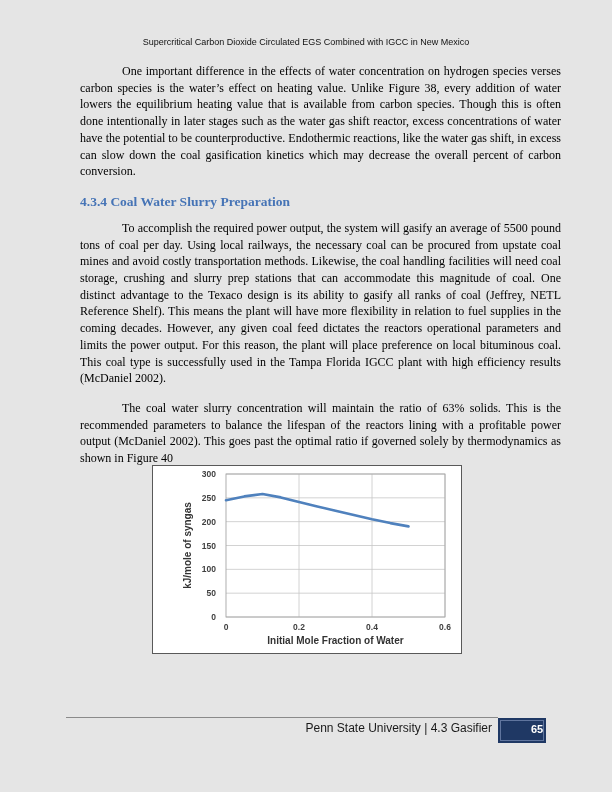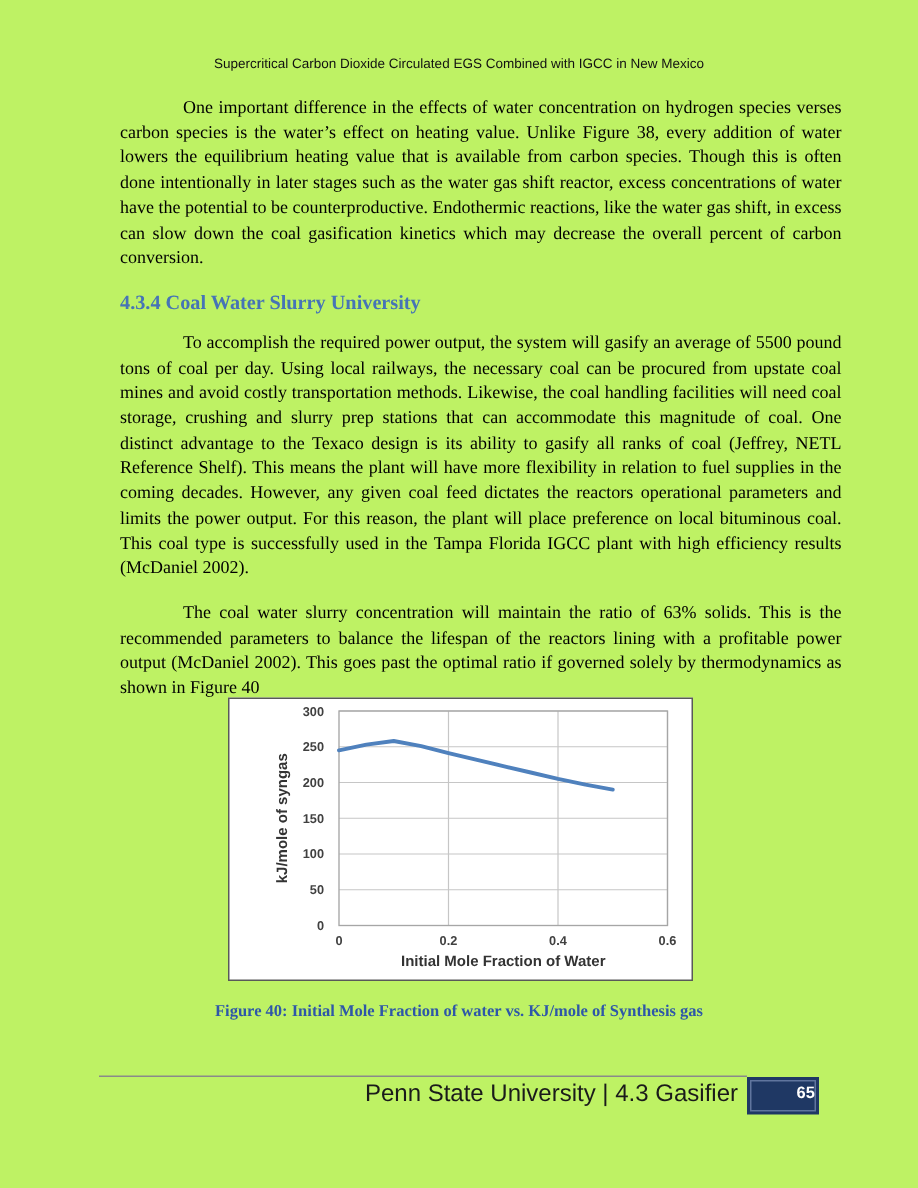--- a/index.html
+++ b/index.html
@@ -1,17 +1,17 @@
 <!DOCTYPE html>
 <html style="--heading-blue: #4674B6; --caption-blue: #2E57A8; --footer-navy: #1F3864; --line-blue: #4F81BD; --gridline-gray: #C6C6C6; --figure-border-gray: #595959;"><head>
 <meta charset="utf-8">
 <style>
   html,body{margin:0;padding:0;background:#ffffff;}
   .page{
-    position:relative;width:612px;height:792px;background:#bef264;
+    position:relative;width:612px;height:792px;background:#e5e5e5;
     font-family:"Liberation Serif",serif;color:#000;overflow:hidden;
   }
   .header{
     position:absolute;top:37px;left:0;right:0;text-align:center;
     font-family:"Liberation Sans",sans-serif;font-size:9px;color:#111;
   }
   .content{
     position:absolute;top:63px;left:80px;width:481px;
     font-size:12px;line-height:16.7px;text-align:justify;
   }
@@ -30,21 +30,21 @@
     position:absolute;top:668px;left:0;right:0;text-align:center;
     font-size:11px;font-weight:bold;color:var(--caption-blue,#2E57A8);
     font-family:"Liberation Serif",serif;
   }
   .footer-rule{
     position:absolute;left:66px;top:717px;width:432px;height:0;
     border-top:1px solid #8a8a8a;
   }
   .footer-text{
     position:absolute;top:721px;left:66px;width:426px;text-align:right;
-    font-family:"Liberation Sans",sans-serif;font-size:16px;color:#1a1a1a;
+    font-family:"Liberation Sans",sans-serif;font-size:12px;color:#1a1a1a;
   }
   .page-badge{
     position:absolute;left:498px;top:718px;width:48px;height:25px;
     background:var(--footer-navy,#1F3864);color:#fff;
     font-family:"Liberation Sans",sans-serif;font-size:11px;font-weight:bold;
   }
   .page-badge::after{
     content:"";position:absolute;inset:2px;
     border:1px solid rgba(150,168,205,0.55);pointer-events:none;
   }
@@ -52,21 +52,21 @@
 </style>
 </head>
 <body>
 
 <div class="page">
 
   <div class="header">Supercritical Carbon Dioxide Circulated EGS Combined with IGCC in New Mexico</div>
 
   <div class="content">
     <p>One important difference in the effects of water concentration on hydrogen species verses carbon species is the water’s effect on heating value. Unlike Figure 38, every addition of water lowers the equilibrium heating value that is available from carbon species.  Though this is often done intentionally in later stages such as the water gas shift reactor, excess concentrations of water have the potential to be counterproductive. Endothermic reactions, like the water gas shift, in excess can slow down the coal gasification kinetics which may decrease the overall percent of carbon conversion.</p>
-    <h2 class="section-heading">4.3.4 Coal Water Slurry University</h2>
+    <h2 class="section-heading">4.3.4 Coal Water Slurry Preparation</h2>
     <p>To accomplish the required power output, the system will gasify an average of 5500 pound tons of coal per day. Using local railways, the necessary coal can be procured from upstate coal mines and avoid costly transportation methods. Likewise, the coal handling facilities will need coal storage, crushing and slurry prep stations that can accommodate this magnitude of coal. One distinct advantage to the Texaco design is its ability to gasify all ranks of coal (Jeffrey, NETL Reference Shelf). This means the plant will have more flexibility in relation to fuel supplies in the coming decades.  However, any given coal feed dictates the reactors operational parameters and limits the power output. For this reason, the plant will place preference on local bituminous coal. This coal type is successfully used in the Tampa Florida IGCC plant with high efficiency results (McDaniel 2002).</p>
     <p>The coal water slurry concentration will maintain the ratio of 63% solids. This is the recommended parameters to balance the lifespan of the reactors lining with a profitable power output (McDaniel 2002). This goes past the optimal ratio if governed solely by thermodynamics as shown in Figure 40</p>
   </div>
 
   <div class="figure">
     <svg viewBox="0 0 308 187" xmlns="http://www.w3.org/2000/svg">
         <g stroke="#C6C6C6" stroke-width="0.8">
           <line x1="73" x2="292" y1="151" y2="151"></line>
           <line x1="73" x2="292" y1="127.16666666666667" y2="127.16666666666667"></line>
           <line x1="73" x2="292" y1="103.33333333333334" y2="103.33333333333334"></line>
@@ -93,21 +93,20 @@
           <text x="146" y="164">0.2</text>
           <text x="219.00000000000003" y="164">0.4</text>
           <text x="292" y="164">0.6</text>
         </g>
         <path d="M73.0 34.2 L91.3 30.4 L109.5 28.0 L127.8 31.4 L146.0 36.1 L164.3 40.4 L182.5 44.7 L200.8 49.0 L219.0 53.3 L237.3 57.1 L255.5 60.4" fill="none" stroke="#4F81BD" stroke-width="2.6" stroke-linecap="round" stroke-linejoin="round"></path>
         <text x="182.5" y="178" text-anchor="middle" font-size="10" font-weight="bold" fill="#333" font-family="Liberation Sans, sans-serif">Initial Mole Fraction of Water</text>
         <text transform="translate(38 79.5) rotate(-90)" text-anchor="middle" font-size="10" font-weight="bold" fill="#333" font-family="Liberation Sans, sans-serif">kJ/mole of syngas</text>
       </svg>
   </div>
 
-  <div class="caption">Figure 40: Initial Mole Fraction of water vs. KJ/mole of Synthesis gas</div>
 
   <div class="footer-rule"></div>
   <div class="footer-text">Penn State University | 4.3 Gasifier</div>
   <div class="page-badge">
     <span>65</span>
   </div>
 
 </div>
 
 </body></html>

